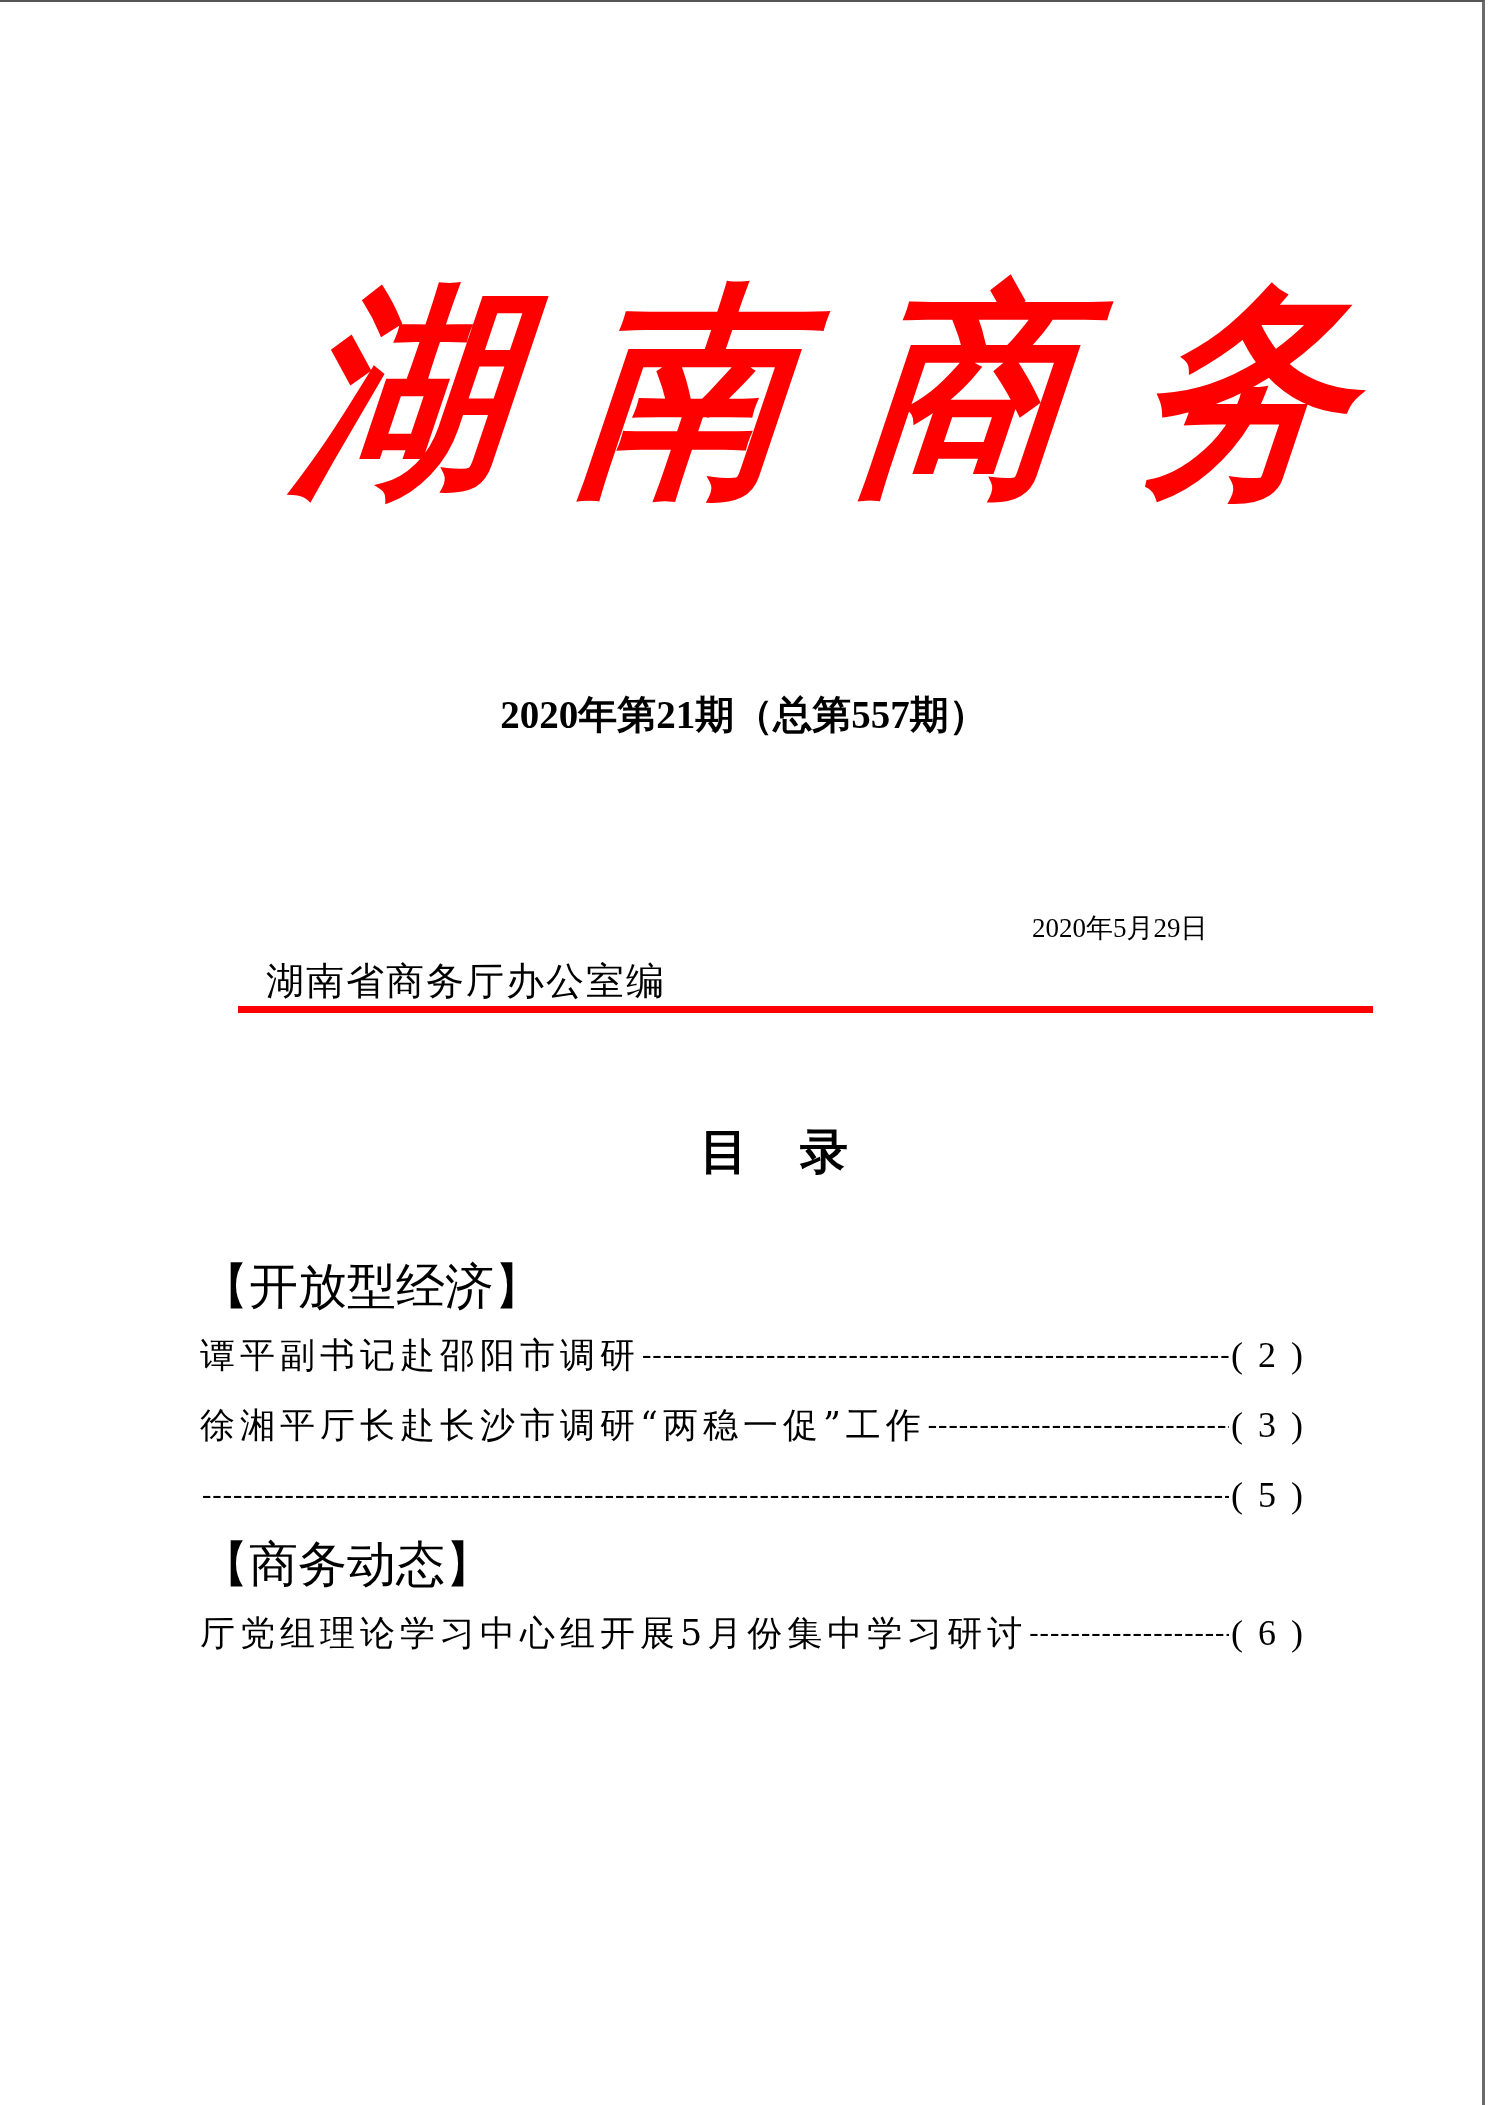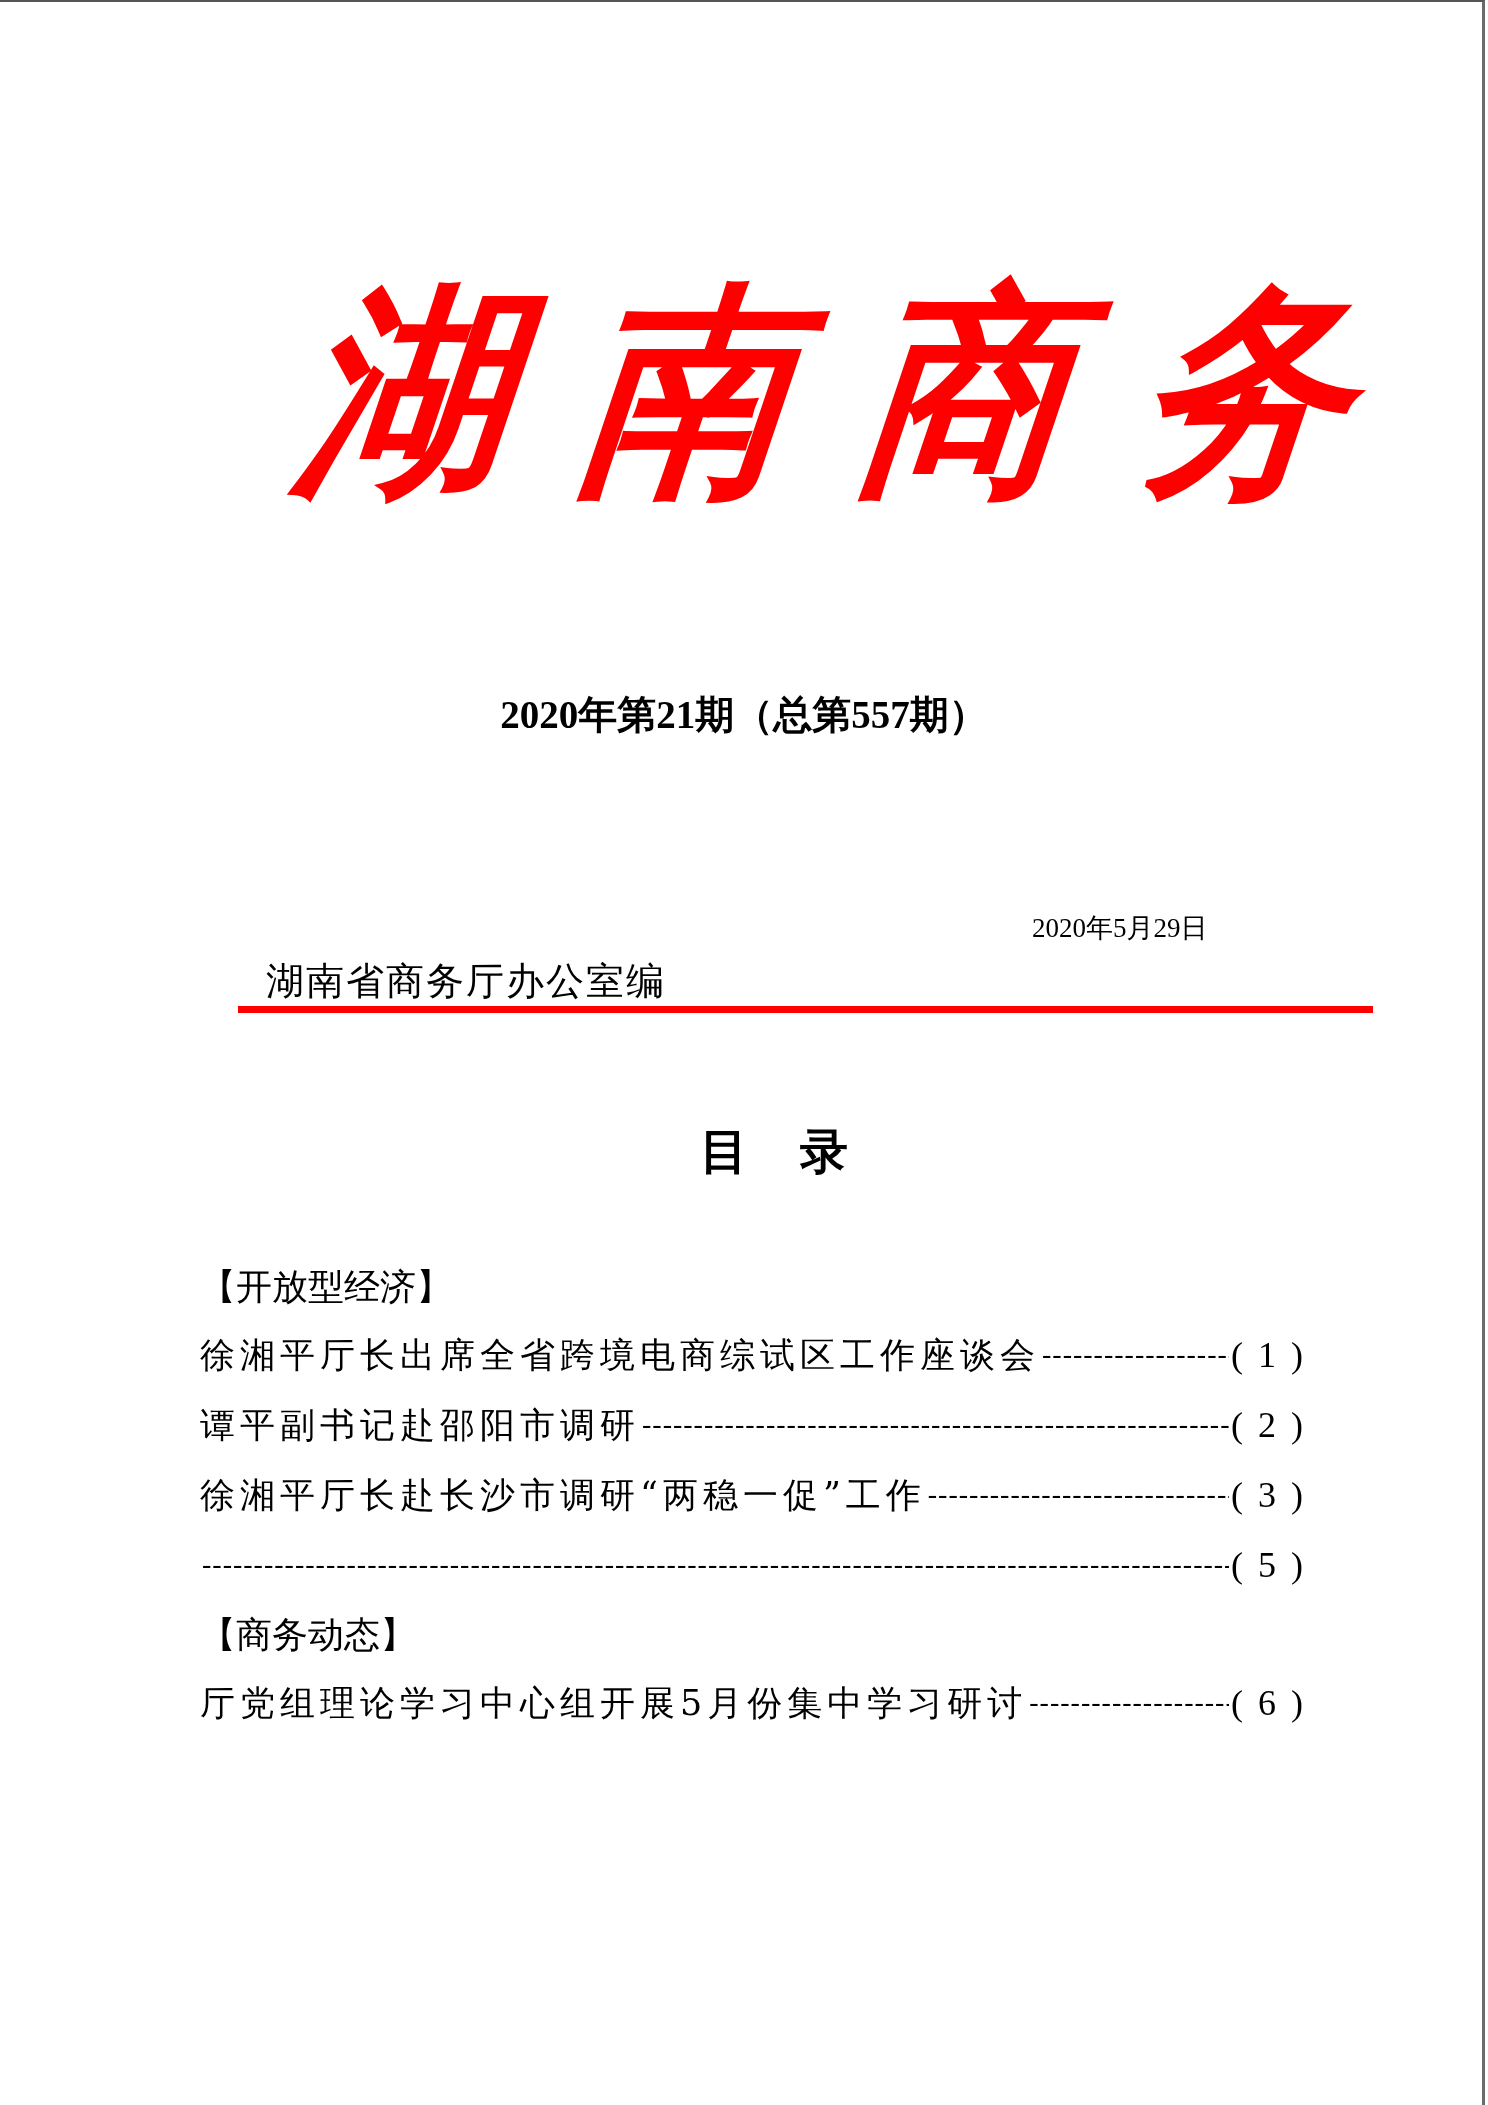--- a/index.html
+++ b/index.html
@@ -96,21 +96,21 @@
       margin: 0 26px;
     }
     .toc {
       position: absolute;
       left: 200px;
       top: 1262px;
       width: 1106px;
     }
     .toc-section {
       font-family: "DejaVu Sans", sans-serif;
-      font-size: 36px;
+      font-size: 49px;
       height: 50px;
       line-height: 50px;
       margin-bottom: 18px;
       white-space: nowrap;
     }
     .toc-entry {
       display: flex;
       align-items: baseline;
       height: 50px;
       line-height: 50px;
@@ -163,25 +163,20 @@
 <div class="red-rule"></div>
 
 <div class="toc-title">
   <span class="ch">目</span><span class="ch">录</span>
 </div>
 
 <div class="toc">
   <div class="toc-section">【开放型经济】</div>
 
   <div class="toc-entry">
-    <span class="toc-text">徐湘平厅长出席全省跨境电商综试区工作座谈会</span>
-    <span class="toc-leader"></span>
-    <span class="toc-page">( 1 )</span>
-  </div>
-  <div class="toc-entry">
     <span class="toc-text">谭平副书记赴邵阳市调研</span>
     <span class="toc-leader"></span>
     <span class="toc-page">( 2 )</span>
   </div>
   <div class="toc-entry">
     <span class="toc-text">徐湘平厅长赴长沙市调研“两稳一促”工作</span>
     <span class="toc-leader"></span>
     <span class="toc-page">( 3 )</span>
   </div>
   <div class="toc-entry">

